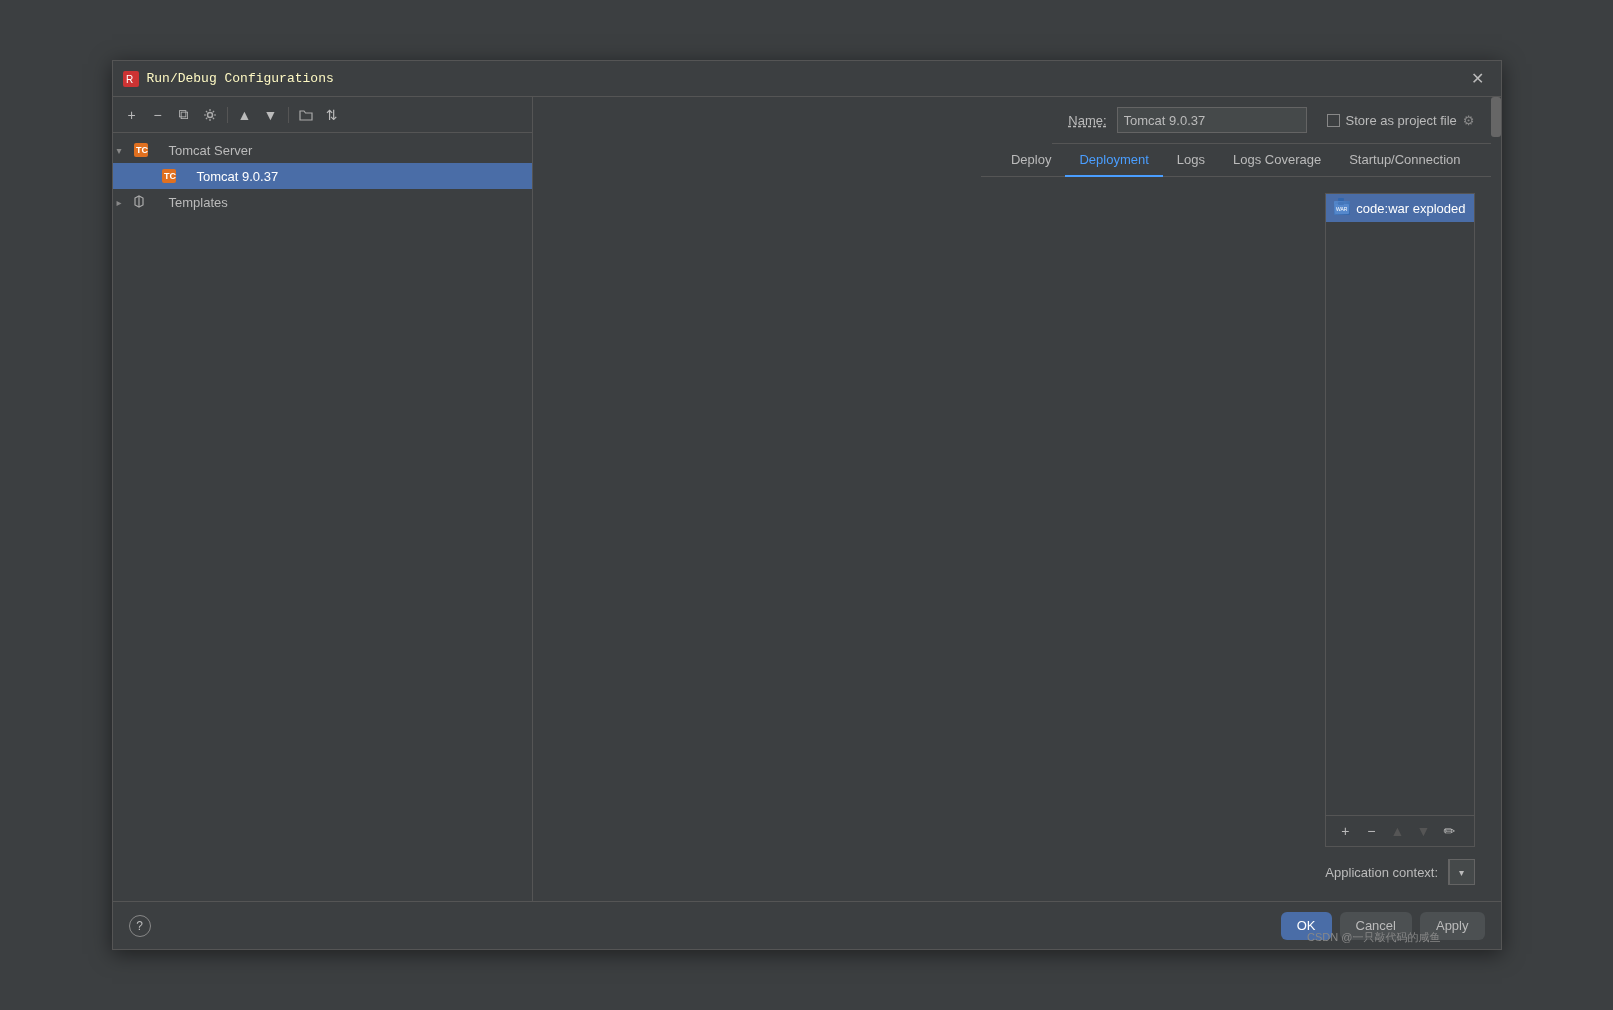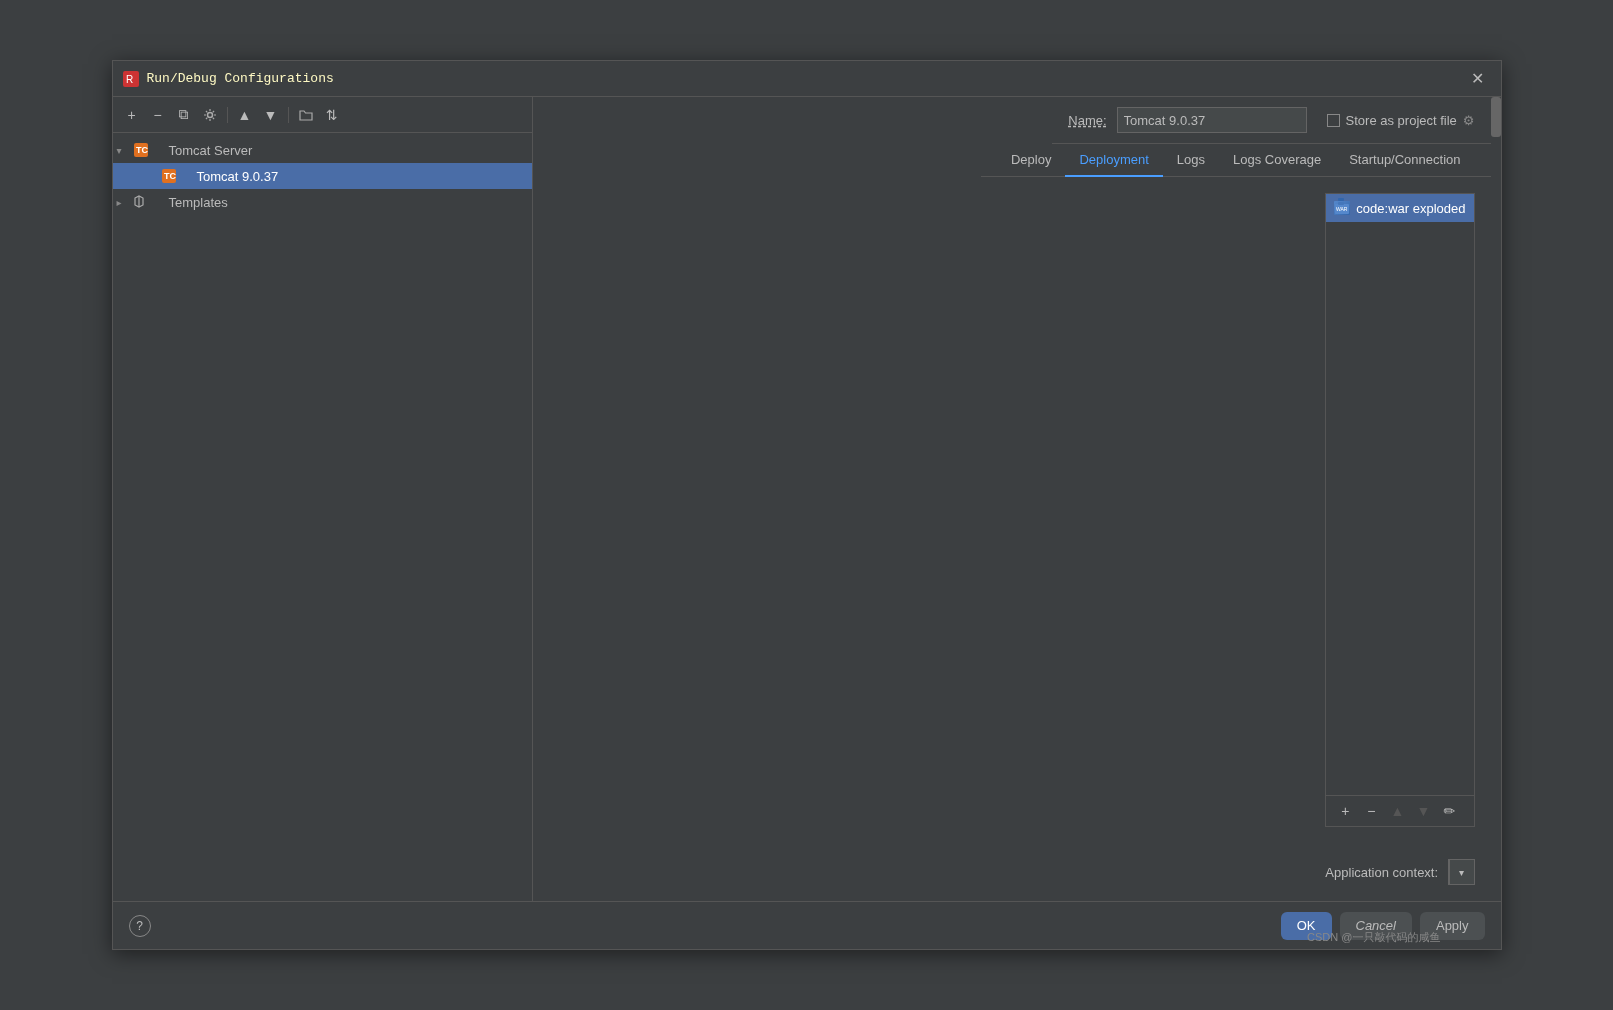--- a/index.html
+++ b/index.html
@@ -299,21 +299,21 @@
       border-radius: 2px;
       font-size: 14px;
     }
     .list-toolbar-btn.disabled { color: #555555; cursor: default; }
 
     
     .app-context-row {
       display: flex;
       align-items: center;
       gap: 10px;
-      margin-top: 20px;
+      margin-top: 0;
     }
     .app-context-label {
       font-size: 13px;
       color: #bbbbbb;
       white-space: nowrap;
     }
     .app-context-input-wrap {
       flex: 1;
       display: flex;
       align-items: center;
@@ -376,21 +376,20 @@
     }
     .btn-ok {
       background: #4a6da7;
       color: #ffffff;
       margin-right: 8px;
     }
     .btn-cancel {
       background: #4c5052;
       color: #bbbbbb;
       margin-right: 8px;
-      font-style: italic;
     }
     .btn-apply {
       background: #4c5052;
       color: #bbbbbb;
     }
 
     
     .bottom-right-text {
       position: absolute;
       bottom: 4px;

